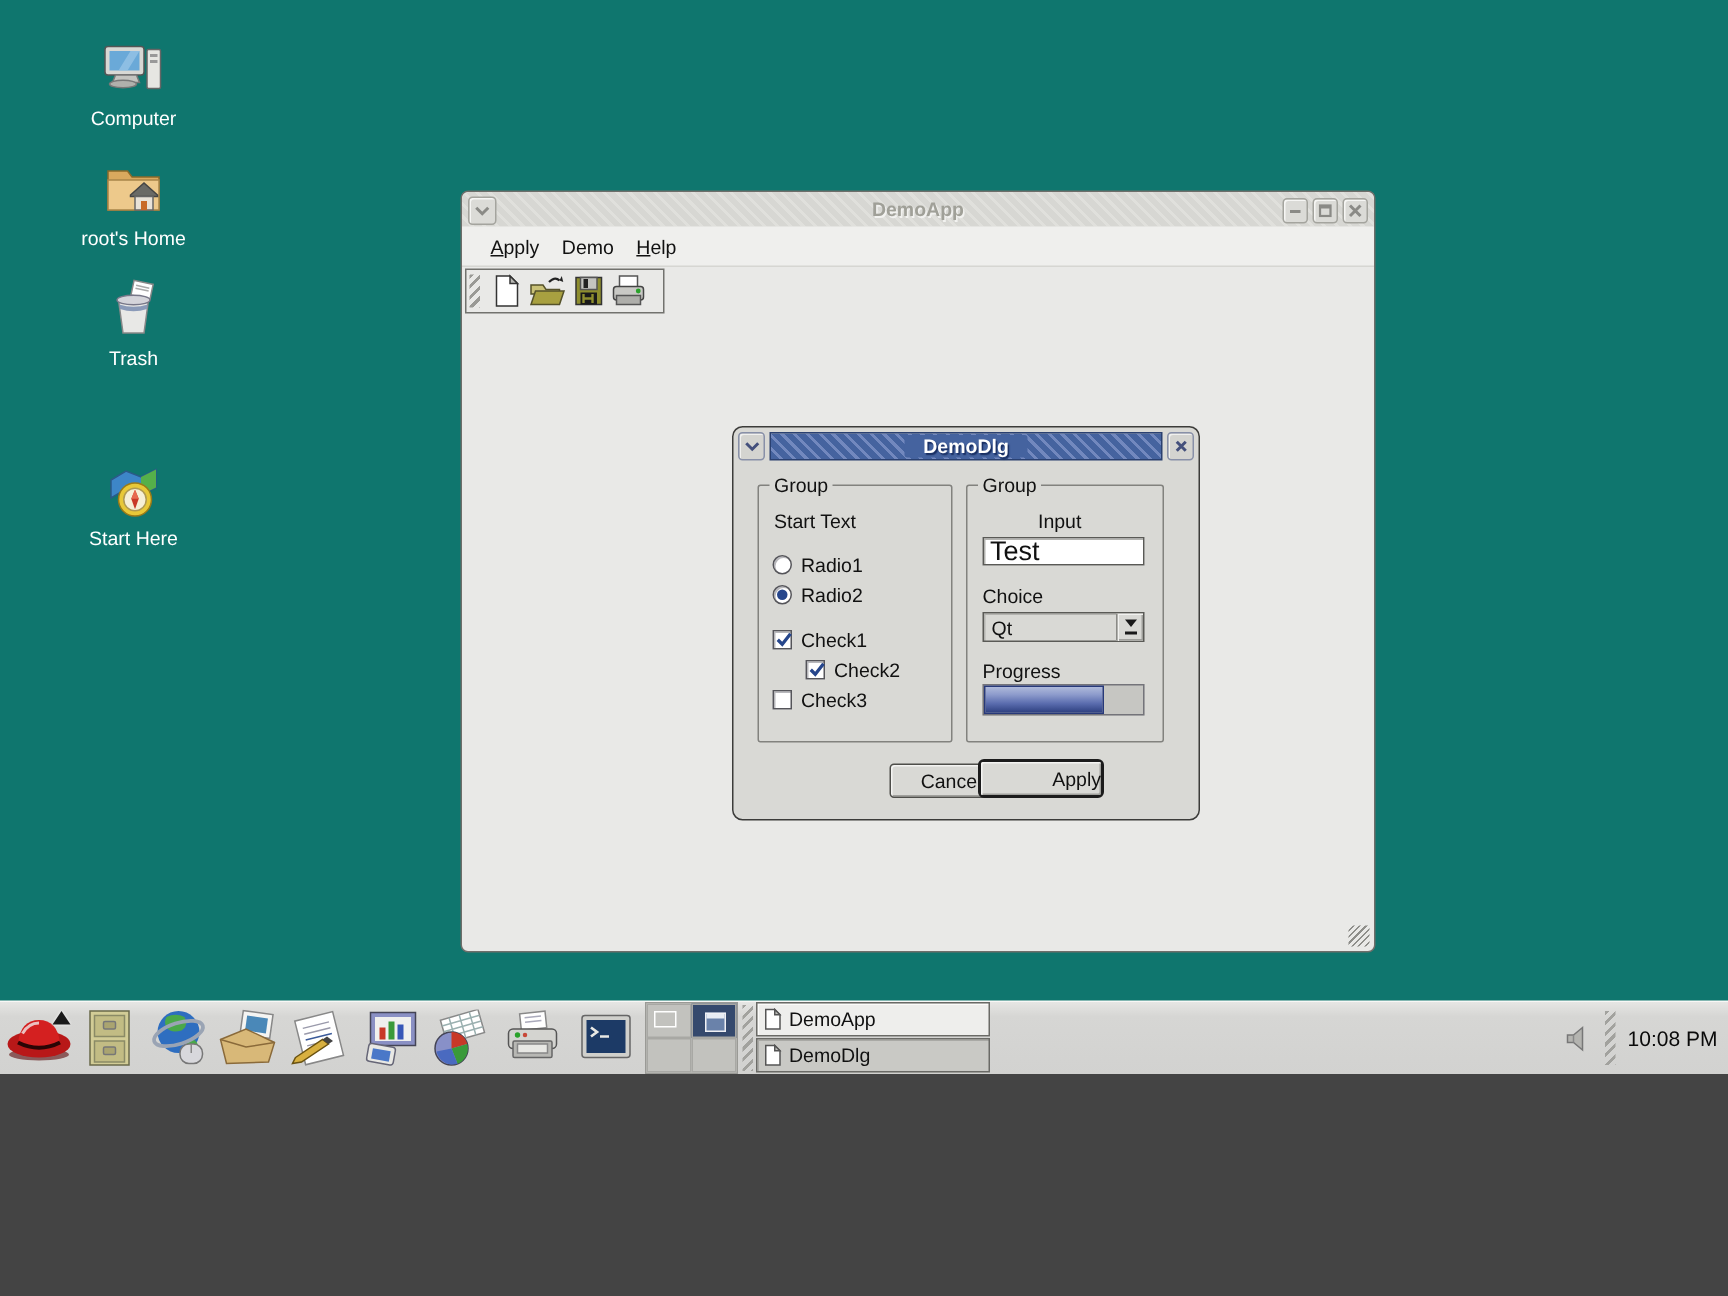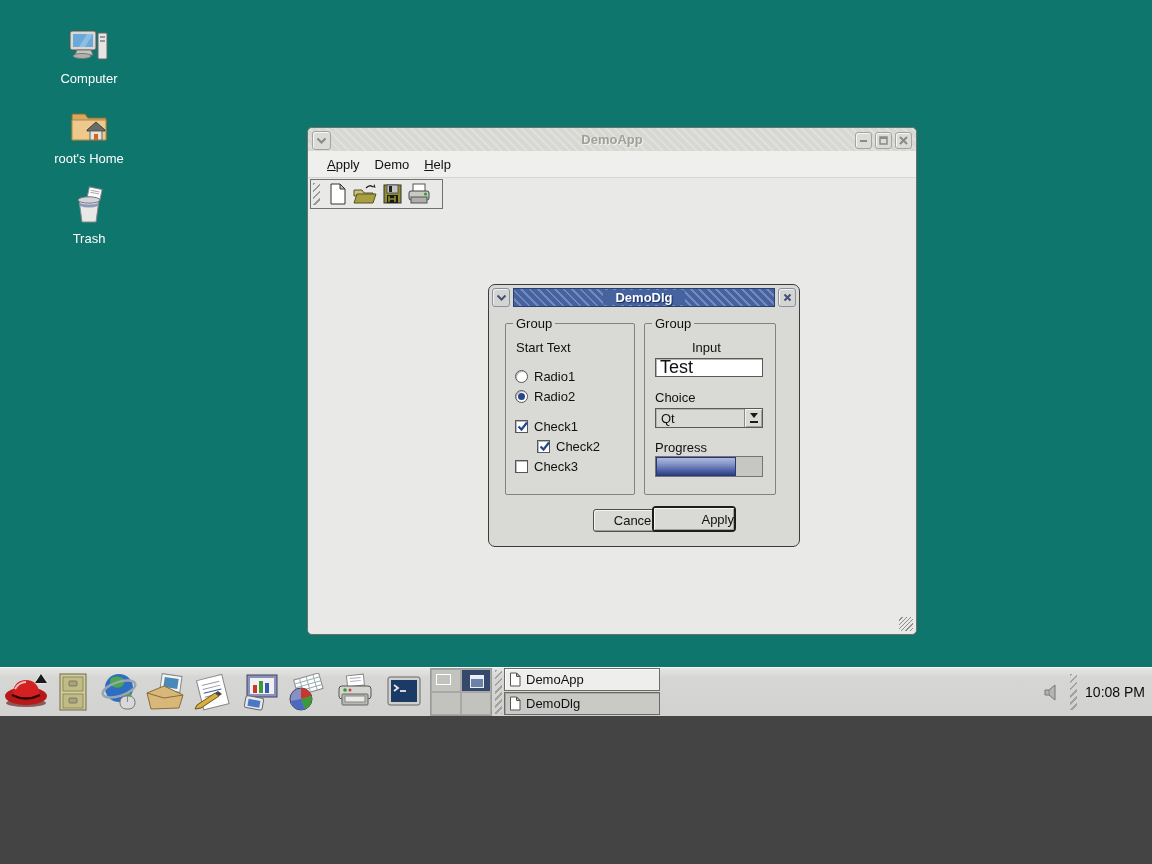--- a/index.html
+++ b/index.html
@@ -141,20 +141,31 @@
         <line x1="22" y1="5" x2="31" y2="5" stroke="#aaa"></line>
           <line x1="22" y1="7" x2="31" y2="7" stroke="#aaa"></line>
         </g>
       <path d="M11 14 L14 36 H28 L31 14 z" fill="#e8e8e6" stroke="#888"></path>
       <ellipse cx="21" cy="14" rx="11" ry="3.2" fill="#d4d4da" stroke="#778"></ellipse>
       <path d="M11.5 17 q9.5 3 19 0 l-0.5 3 q-9 3 -18 0 z" fill="#8a9ab8"></path>
     </svg>
     <div class="dlabel">Trash</div>
   </div>
 
+  <div class="dicon" style="top:306px;">
+    <svg width="42" height="42" viewBox="0 0 42 42">
+      <path d="M6 14 l10 -6 l10 4 l10 -5 v12 l-10 5 l-10 -4 l-10 6 z" fill="#3d86c8" stroke="#2a5a88"></path>
+      <path d="M26 12 l10 -5 v12 l-10 5 z" fill="#55b04a"></path>
+      <circle cx="22" cy="27" r="11" fill="#e8c838" stroke="#9a7a18"></circle>
+      <circle cx="22" cy="27" r="7.5" fill="#f6efd6" stroke="#b09a50"></circle>
+      <path d="M22 20.5 l2.5 6 l-2.5 7 l-2.5 -7 z" fill="#c83828"></path>
+      <path d="M22 20.5 l2.5 6 h-5 z" fill="#e86a50"></path>
+    </svg>
+    <div class="dlabel">Start Here</div>
+  </div>
 
   <div class="appwin">
     <div class="app-titlebar">
       <div class="app-title">DemoApp</div>
       <div class="app-menu-btn titlebtn">
         <svg width="11" height="8" viewBox="0 0 11 8">
           <polyline points="1.5,1.5 5.5,5.5 9.5,1.5" fill="none" stroke="#8a8a86" stroke-width="2"></polyline>
           </svg>
       </div>
       <div class="app-ctrls">

